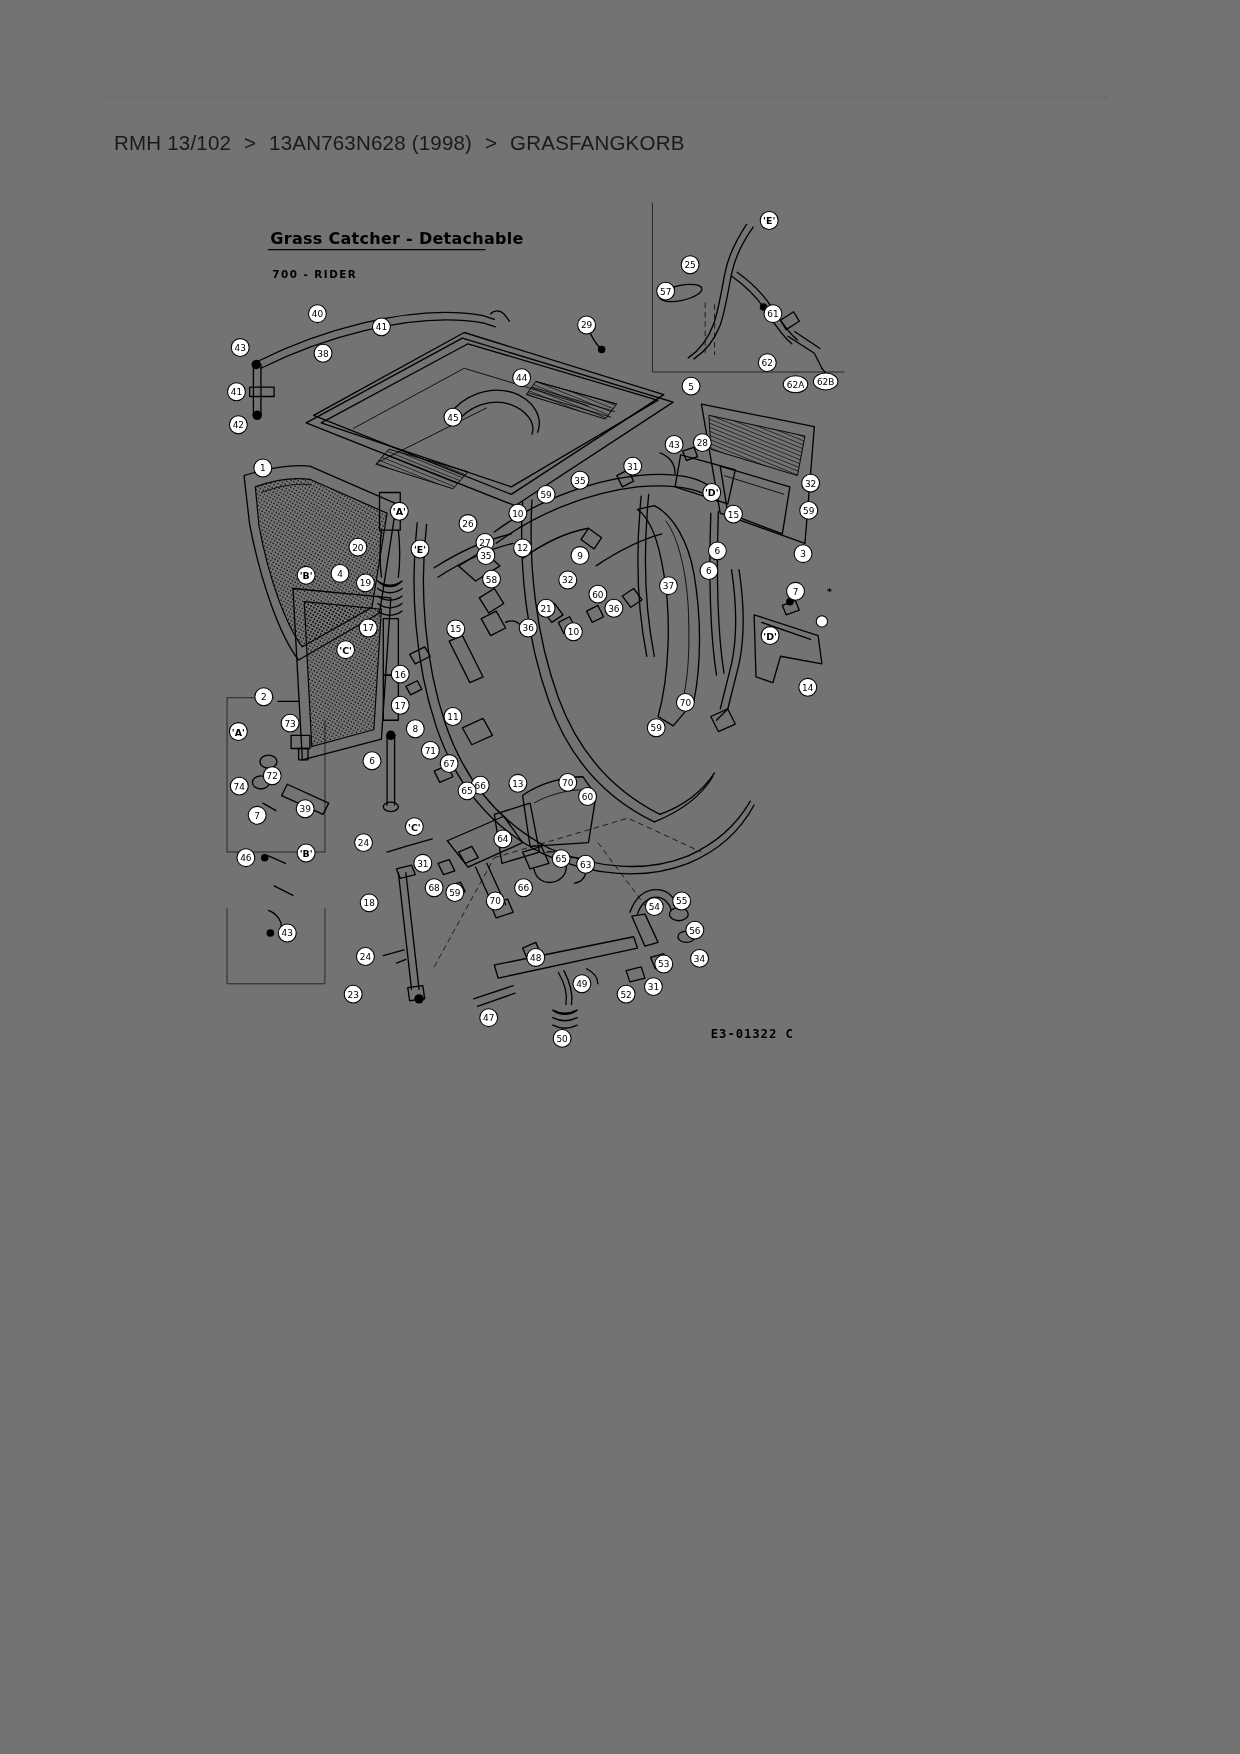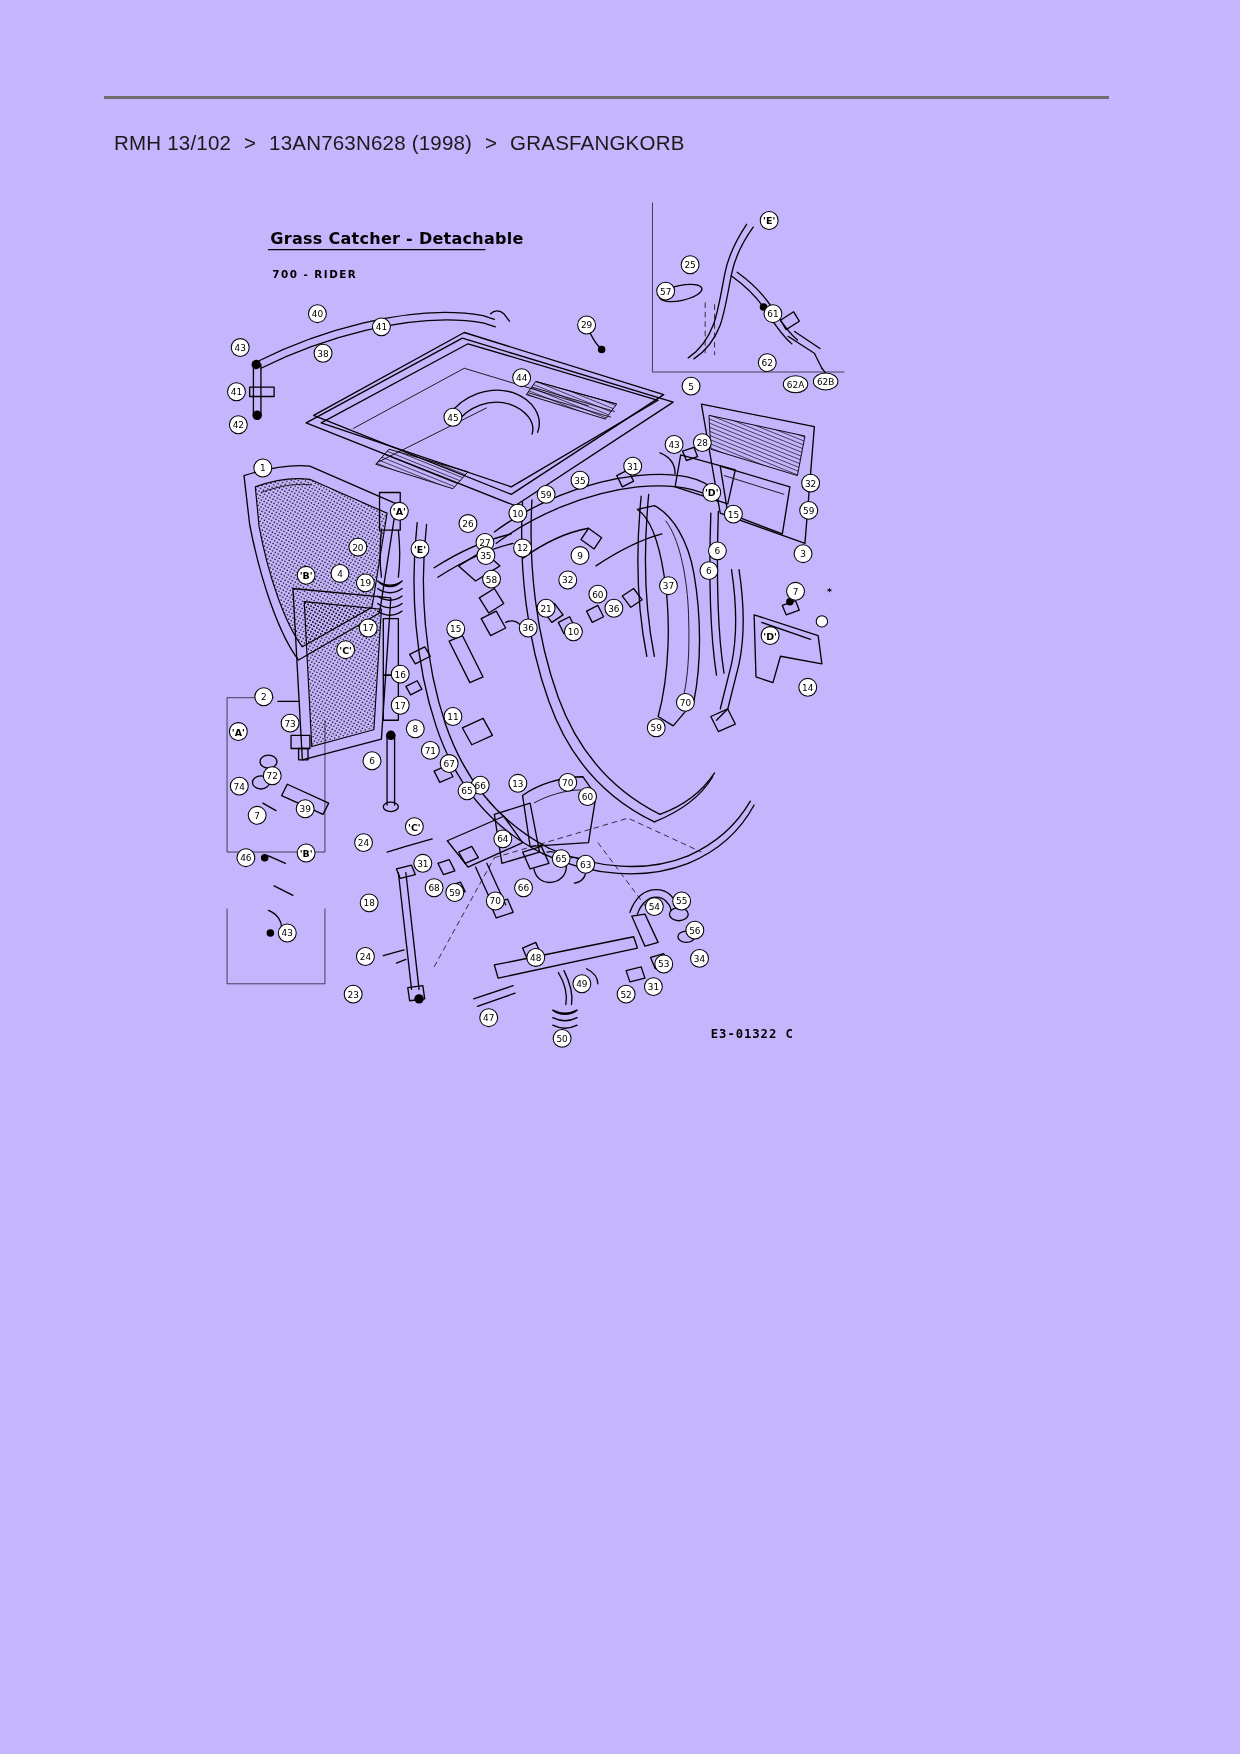--- a/index.html
+++ b/index.html
@@ -12,21 +12,21 @@
     height: 1754px;
     font-family: "Liberation Sans", sans-serif;
     position: relative;
     overflow: hidden;
   }
   .page {
     position: absolute;
     left: 0; top: 0;
     width: 1240px;
     height: 1754px;
-    background: #c4b5fd;
+    background: #737373;
     text-align: center;
   }
   .top-rule {
     position: absolute;
     left: 104px;
     top: 96px;
     width: 1005px;
     height: 3px;
     background: #6e6e6e;
   }

